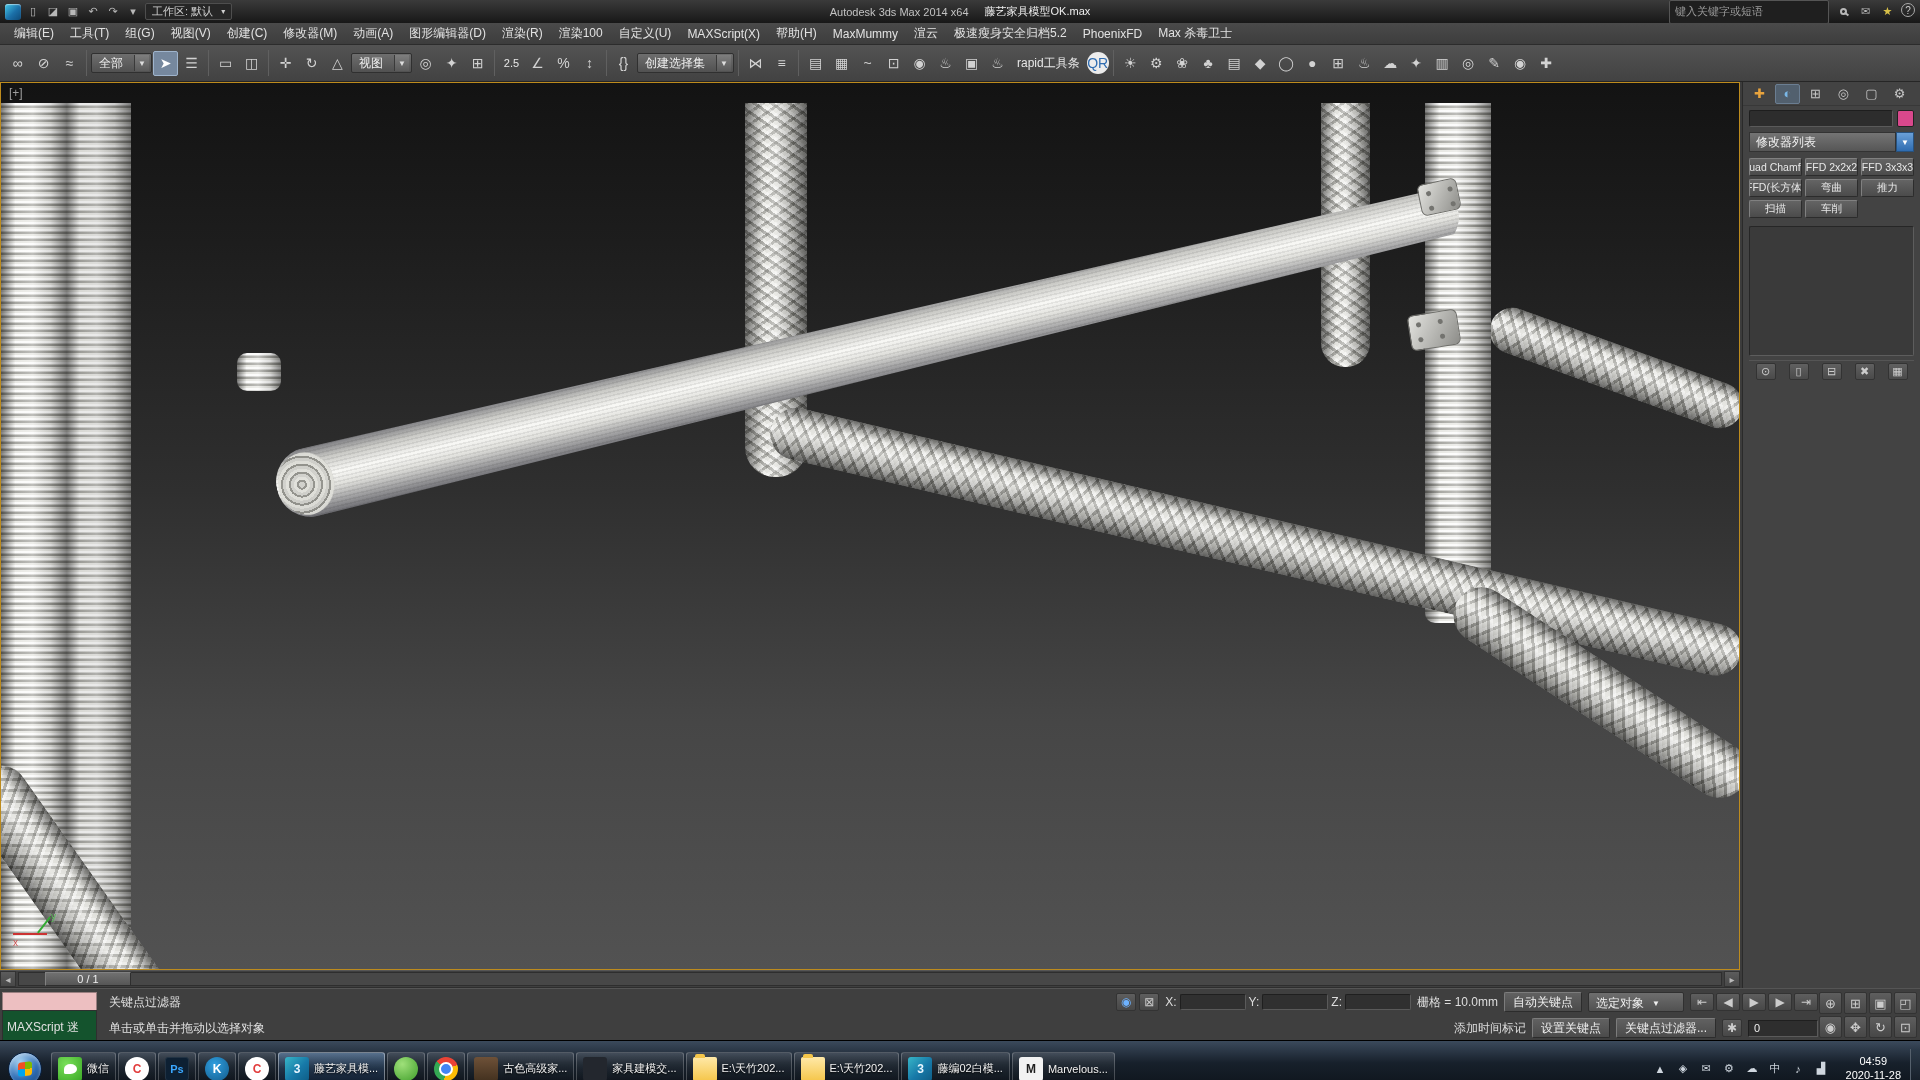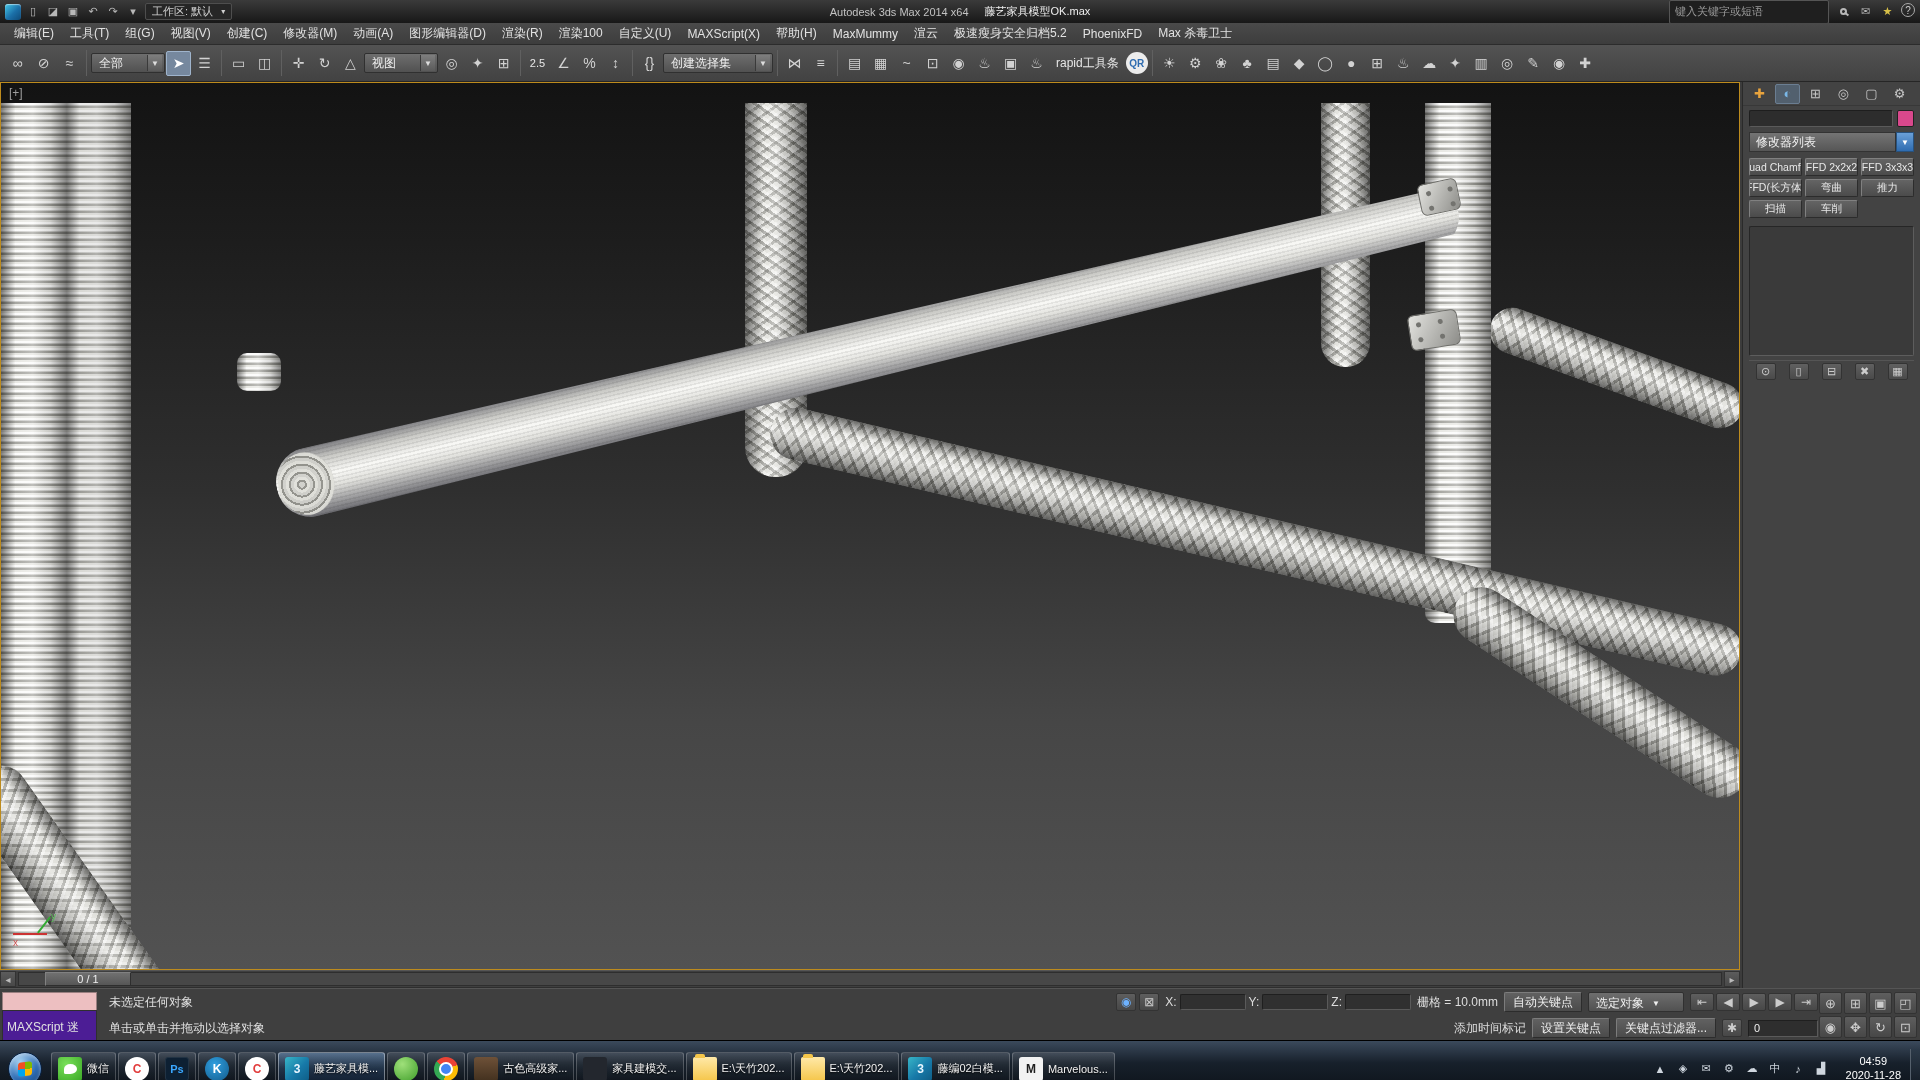--- a/index.html
+++ b/index.html
@@ -28,24 +28,24 @@
   .menubar{position:absolute;left:0;top:23px;width:1920px;height:22px;background:linear-gradient(#4a4a4a,#3d3d3d);display:flex;align-items:center;padding:0 6px;border-bottom:1px solid #2c2c2c}
   .menu-item{padding:2px 8px;color:#e2e2e2;white-space:nowrap}
 
   
   .toolbar{position:absolute;left:0;top:45px;width:1920px;height:37px;background:linear-gradient(#535353,#424242);display:flex;align-items:center;gap:1px;padding:0 5px;border-bottom:1px solid #262626;overflow:hidden}
   .tb-group{display:flex;gap:1px;align-items:center}
   .tb-icon{min-width:25px;height:25px;display:flex;align-items:center;justify-content:center;color:#d2d2d2;font-size:14px;border-radius:2px;padding:0 2px}
   [data-name="select-object-icon"]{background:#76889e;border:1px solid #9fb4cc;color:#fff}
   [data-name="snap-toggle-icon"]{font-size:11px;color:#e8e8e8}
   .sep{width:1px;height:26px;background:#2e2e2e;border-right:1px solid #606060;margin:0 3px}
-  .combo{height:20px;background:linear-gradient(#6e6e6e,#515151);border:1px solid #303030;border-radius:2px;display:flex;align-items:center;gap:24px;padding:0 2px 0 7px;color:#efefef;white-space:nowrap}
+  .combo{height:20px;background:linear-gradient(#6e6e6e,#515151);border:1px solid #303030;border-radius:2px;display:flex;align-items:center;gap:11px;padding:0 2px 0 7px;color:#efefef;white-space:nowrap}
   .combo .arr{width:15px;height:16px;background:linear-gradient(#7e7e7e,#5a5a5a);border-left:1px solid #3a3a3a;display:flex;align-items:center;justify-content:center;font-size:8px;color:#ddd}
   .rapid{color:#e6e6e6;padding:0 6px;white-space:nowrap}
-  .qr{width:22px;height:22px;border-radius:50%;background:#ececec;color:var(--accent);font-weight:bold;font-size:10px;display:flex;align-items:center;justify-content:center}
+  .qr{width:22px;height:22px;border-radius:50%;background:#ececec;color:var(--accent);font-weight:normal;font-size:14px;display:flex;align-items:center;justify-content:center}
 
   
   .cmdpanel{position:absolute;right:0;top:82px;width:178px;height:906px;background:#434343;border-left:1px solid #2a2a2a;display:flex;flex-direction:column}
   .cp-tabs{display:flex;align-items:center;gap:3px;height:24px;padding:0 4px;border-bottom:1px solid #383838}
   .cp-tab{width:25px;height:20px;display:flex;align-items:center;justify-content:center;color:#c6c6c6;font-size:13px;border-radius:2px}
   [data-name="tab-create"]{color:#e8a33d}
   [data-name="tab-modify"]{color:#7ab8e8;background:#52606e;border:1px solid #6b7e92}
   .cp-name-row{display:flex;align-items:center;gap:4px;padding:4px 6px}
   .cp-name{flex:1;height:17px;background:#2d2d2d;border:1px solid #1e1e1e;border-bottom-color:#5a5a5a;border-right-color:#5a5a5a;border-radius:2px}
   .cp-swatch{width:17px;height:17px;background:var(--object_color);border:1px solid #222;border-radius:2px;flex:none}
@@ -103,21 +103,21 @@
   
   .timeslider{position:absolute;left:0;top:970px;width:1740px;height:18px;background:#3f3f3f;display:flex;align-items:center;border-top:1px solid #555;border-bottom:1px solid #2e2e2e}
   .ts-arrow{width:16px;height:16px;display:flex;align-items:center;justify-content:center;color:#bbb;font-size:10px;background:linear-gradient(#5c5c5c,#484848);border:1px solid #333}
   .ts-track{flex:1;height:14px;margin:0 2px;background:#474747;border:1px solid #2e2e2e;position:relative}
   .ts-thumb{position:absolute;left:26px;top:-1px;width:86px;height:14px;background:linear-gradient(#707070,#565656);border:1px solid #818181;border-bottom-color:#2e2e2e;border-right-color:#2e2e2e;color:#f0f0f0;font-size:11px;display:flex;align-items:center;justify-content:center}
 
   
   .statusbar{position:absolute;left:0;top:988px;width:1920px;height:52px;background:#3f3f3f;border-top:1px solid #555}
   .sb-row{display:flex;align-items:center;height:26px;gap:6px;padding-right:102px}
   .macro{width:95px;height:22px;background:var(--macro_recorder_pink);border:1px solid #9a7f80;margin:2px 0 0 2px;flex:none}
-  .mxs-label{width:95px;height:34px;margin:0 0 2px 2px;background:#4c1d95;border:1px solid #2f2f2f;color:#e0e0e0;display:flex;align-items:center;padding:0 4px;white-space:nowrap;overflow:hidden;flex:none}
+  .mxs-label{width:95px;height:34px;margin:0 0 2px 2px;background:#14532d;border:1px solid #2f2f2f;color:#e0e0e0;display:flex;align-items:center;padding:0 4px;white-space:nowrap;overflow:hidden;flex:none}
   .sb-text{color:#e0e0e0;padding-left:6px;flex:1;white-space:nowrap;overflow:hidden}
   .sb-icon{width:20px;height:18px;display:flex;align-items:center;justify-content:center;background:linear-gradient(#5e5e5e,#474747);border:1px solid #333;border-radius:2px;color:#ccc;font-size:12px;flex:none}
   [data-name="isolate-selection-icon"]{color:#6db2ff}
   .coord{display:flex;align-items:center;gap:3px;flex:none}
   .coord .fld{width:66px;height:16px;background:#303030;border:1px solid #1f1f1f;border-bottom-color:#5a5a5a;border-right-color:#5a5a5a;border-radius:2px;color:#ddd;font-size:11px;padding:0 3px}
   .sb-btn{height:20px;background:linear-gradient(#616161,#4b4b4b);border:1px solid;border-color:#7c7c7c #2c2c2c #2c2c2c #7c7c7c;border-radius:2px;color:#eee;padding:0 8px;display:flex;align-items:center;white-space:nowrap;flex:none}
   .sb-combo{height:20px;min-width:96px;background:linear-gradient(#6e6e6e,#515151);border:1px solid #303030;border-radius:2px;display:flex;align-items:center;gap:8px;padding:2px 2px 0 7px;color:#efefef;white-space:nowrap;flex:none}
   .pb{display:flex;gap:2px;flex:none}
   .pb .sb-icon{width:24px}
   .frame-fld{width:70px;height:17px;background:#2e2e2e;border:1px solid #1f1f1f;border-bottom-color:#5a5a5a;border-right-color:#5a5a5a;color:#eee;font-size:11px;display:flex;align-items:center;padding:0 5px;flex:none}
@@ -510,21 +510,21 @@
   <span class="ts-arrow" data-name="previous-frame-arrow">◂</span>
   <div class="ts-track" data-name="time-slider-track">
     <div class="ts-thumb" data-name="time-slider-thumb">0 / 1</div>
   </div>
   <span class="ts-arrow" data-name="next-frame-arrow">▸</span>
 </div>
 
 <div class="statusbar" data-name="status-bar">
   <div class="sb-row">
     <div class="macro" data-name="macro-recorder-field"></div>
-    <span class="sb-text" data-name="status-text">未选定任何对象</span>
+    <span class="sb-text" data-name="status-text">关键点过滤器</span>
     <span style="display:flex;gap:3px">
 
     <span class="sb-icon" data-name="isolate-selection-icon">
           <i>◉</i>
         </span>
         <span class="sb-icon" data-name="selection-lock-icon">
           <i>⊠</i>
         </span>
       </span>
     <span class="coord">

